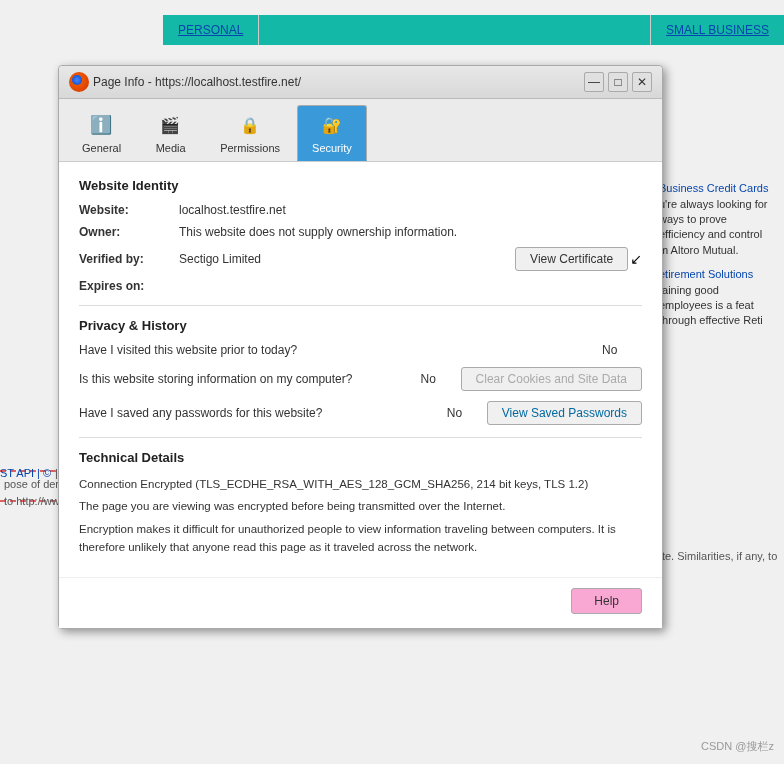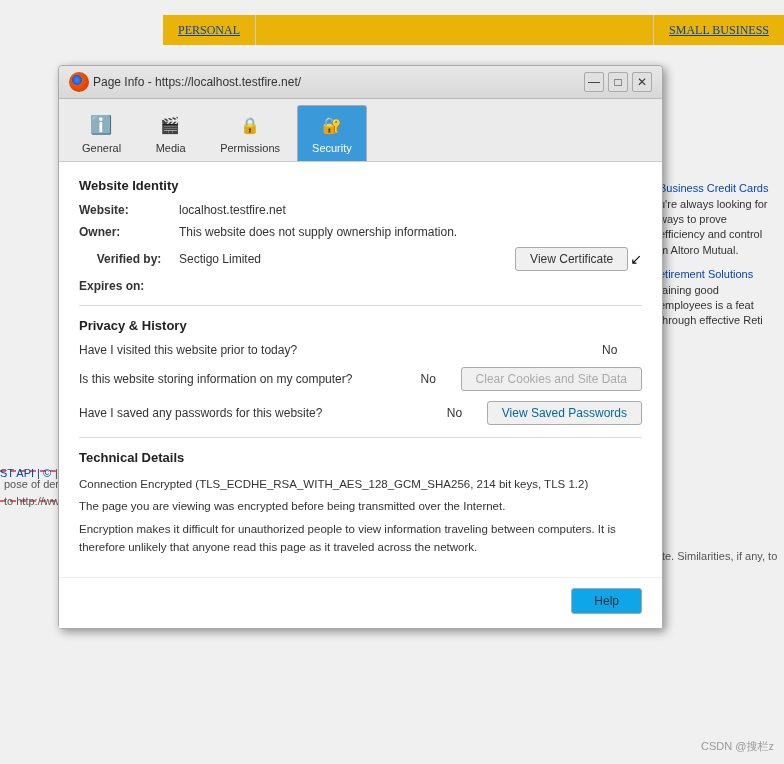--- a/index.html
+++ b/index.html
@@ -17,24 +17,23 @@
     .browser-bg {
       position: absolute;
       top: 0; left: 0; right: 0; bottom: 0;
       background: #f0f0f0;
     }
 
     .browser-nav-bar {
       position: absolute;
       top: 15px; left: 163px; right: 0;
       height: 30px;
-      background: #eab308;
+      background: #14b8a6;
       display: flex;
       align-items: flex-end;
-      font-family: Liberation Serif, serif;
     }
 
     .nav-tab {
       padding: 5px 15px;
       font-size: 12px;
       color: #0645ad;
       text-decoration: underline;
       border-right: 1px solid #ccc;
       cursor: pointer;
       height: 100%;
@@ -232,21 +231,20 @@
       margin-bottom: 8px;
       align-items: center;
     }
 
     .info-label-btn {
       width: 100px;
       font-weight: bold;
       font-size: 12px;
       color: #333;
       flex-shrink: 0;
-      text-align: center;
     }
 
     .info-value-btn {
       font-size: 12px;
       color: #333;
       flex: 1;
     }
 
     .btn-view-cert {
       margin-left: auto;
@@ -313,21 +311,21 @@
     .dialog-footer {
       display: flex;
       justify-content: flex-end;
       padding: 10px 20px 14px 20px;
       background: white;
       border-top: 1px solid #eee;
     }
 
     .btn-help {
       padding: 5px 22px;
-      background: #0ea5e9;
+      background: #f9a8d4;
       border: 1px solid #aaa;
       border-radius: 3px;
       font-size: 12px;
       cursor: pointer;
       color: #333;
     }
 
     
     .cursor-hint {
       display: inline-block;

